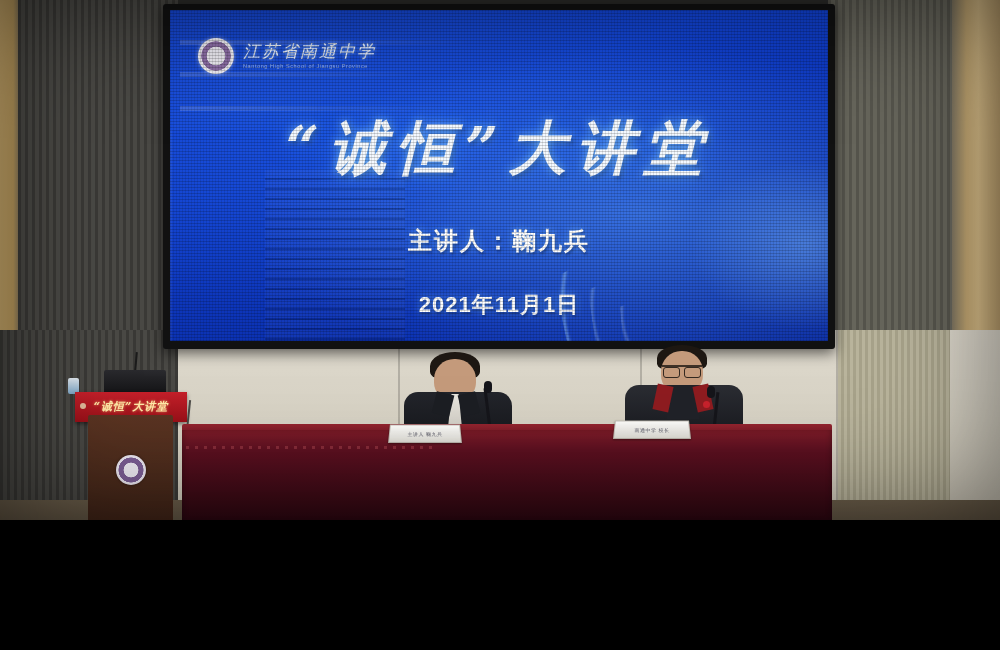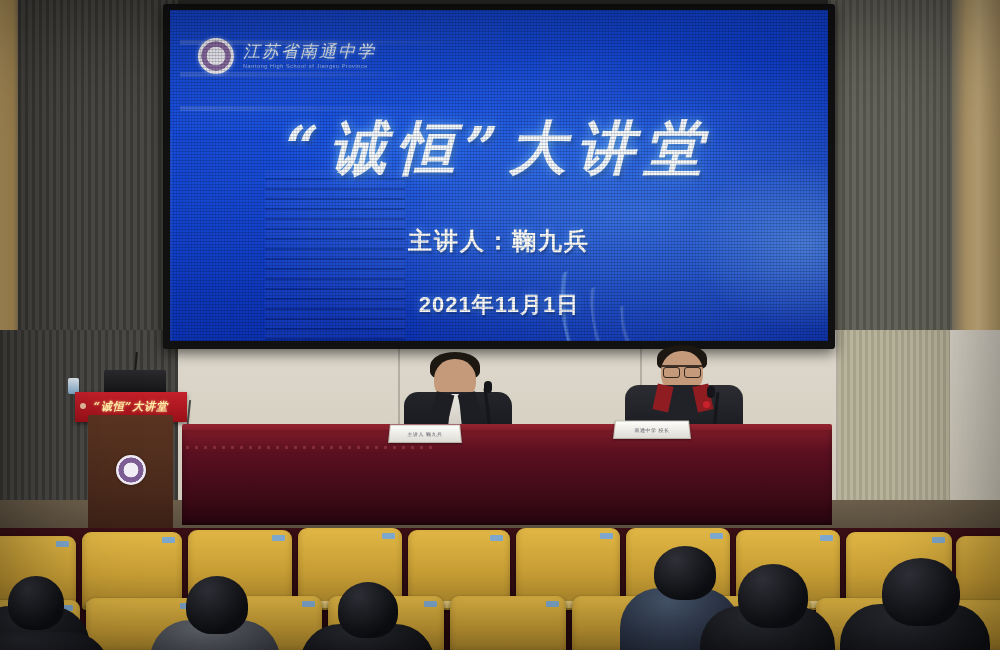--- a/index.html
+++ b/index.html
@@ -1,17 +1,17 @@
 <!DOCTYPE html>
 <html><head>
 <meta charset="utf-8">
 <style>
   html,body{margin:0;padding:0;background:#000;}
   #scene{
-    position:relative;width:1000px;height:650px;overflow:hidden;
+    position:relative;width:1000px;height:520px;overflow:hidden;
     font-family:"Liberation Sans","DejaVu Sans",sans-serif;
     background:#2f2f2d;
   }
   
   .wall-left-warm{position:absolute;left:0;top:0;width:22px;height:520px;
     background:linear-gradient(90deg,#caa96b,#b9995c 60%,#6a6357);}
   .wall-panel-left{position:absolute;left:18px;top:0;width:160px;height:520px;
     background:
       repeating-linear-gradient(90deg,#3a3936 0px,#3a3936 3px,#4a4945 3px,#4a4945 7px),
       linear-gradient(180deg,#3e3d39,#333230);

